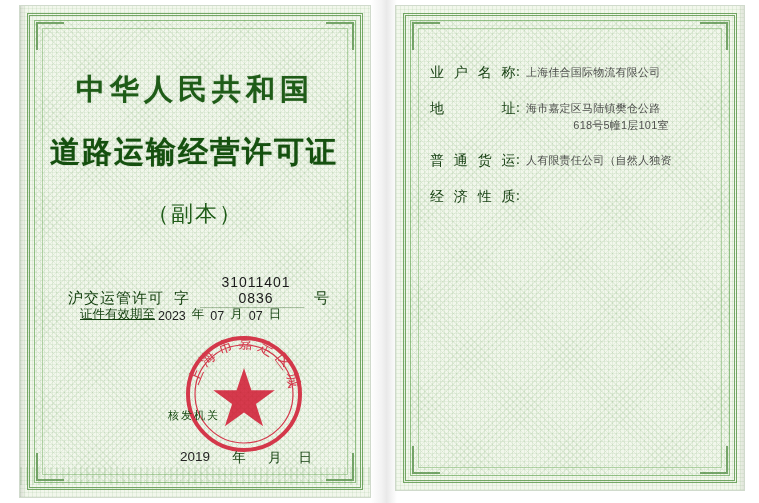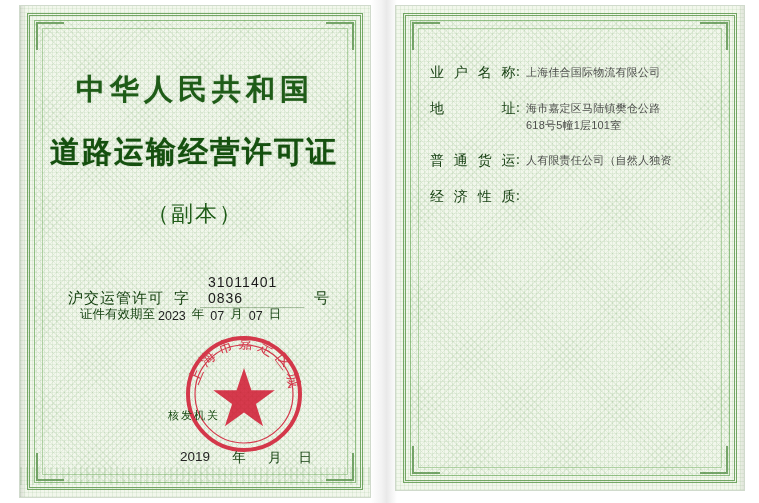--- a/index.html
+++ b/index.html
@@ -122,41 +122,41 @@
     display: flex;
     align-items: flex-end;
     font-size: 15px;
     color: #123f0d;
     letter-spacing: 1px;
   }
   .lic-prefix { white-space: nowrap; }
   .lic-zi { margin: 0 10px; }
   .lic-number {
     flex: 1;
-    text-align: left;
+    text-align: center;
     font-family: "Liberation Sans", sans-serif;
     font-size: 14px;
     color: #1a1a1a;
     border-bottom: 1px solid rgba(40,90,30,0.35);
     padding-bottom: 1px;
     padding-left: 8px;
   }
   .lic-hao { margin-left: 10px; }
 
   .valid-row {
     position: absolute;
     left: 30px;
     right: 40px;
     top: 272px;
     display: flex;
     align-items: flex-end;
     font-size: 12.5px;
     color: #123f0d;
   }
-  .valid-label { white-space: nowrap; }
+  .valid-label { white-space: nowrap; text-decoration: underline; }
   .valid-year { font-family: "Liberation Sans", sans-serif; color:#222; padding: 0 3px; }
   .valid-sep { padding: 0 3px; }
 
   .seal-wrap {
     position: absolute;
     left: 128px;
     top: 294px;
     width: 132px;
     height: 132px;
   }
@@ -208,21 +208,21 @@
   }
   .field-value {
     flex: 1;
     color: #2a2a2a;
     font-family: "Liberation Sans", sans-serif;
     font-size: 11px;
     line-height: 17px;
     opacity: 0.82;
     letter-spacing: 0.2px;
   }
-  .field-value .line2 { display: block; }
+  .field-value .line2 { display: block; text-align: center; }
   .field.first { margin-top: 24px; }
 
   
   .spine {
     position: absolute;
     left: 371px;
     top: 0;
     width: 26px;
     height: 503px;
     background: linear-gradient(90deg, #ffffff 0%, #f3f3f3 40%, #e9e9e9 60%, #ffffff 100%);

